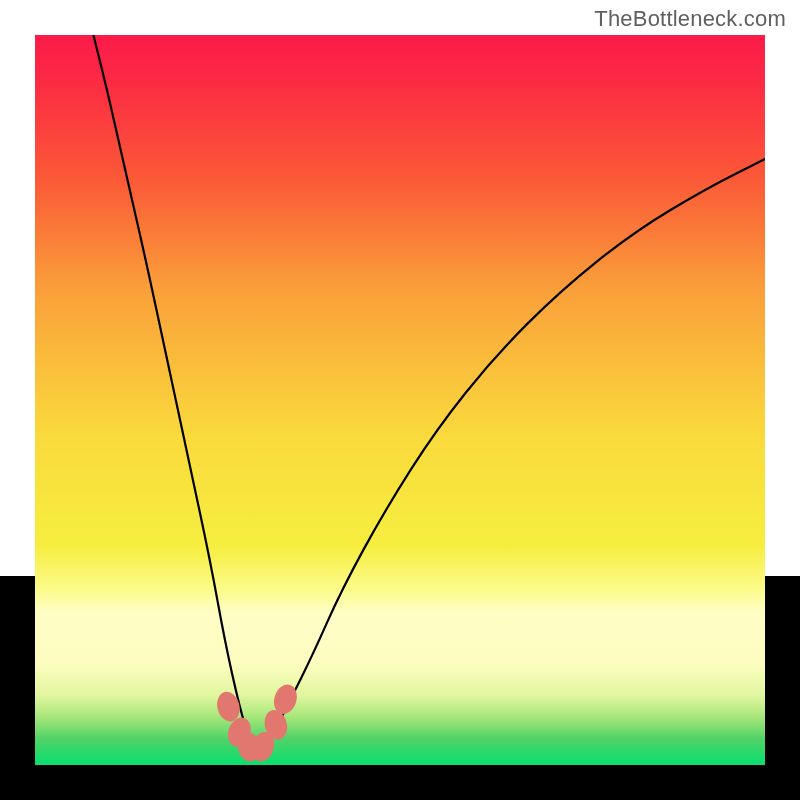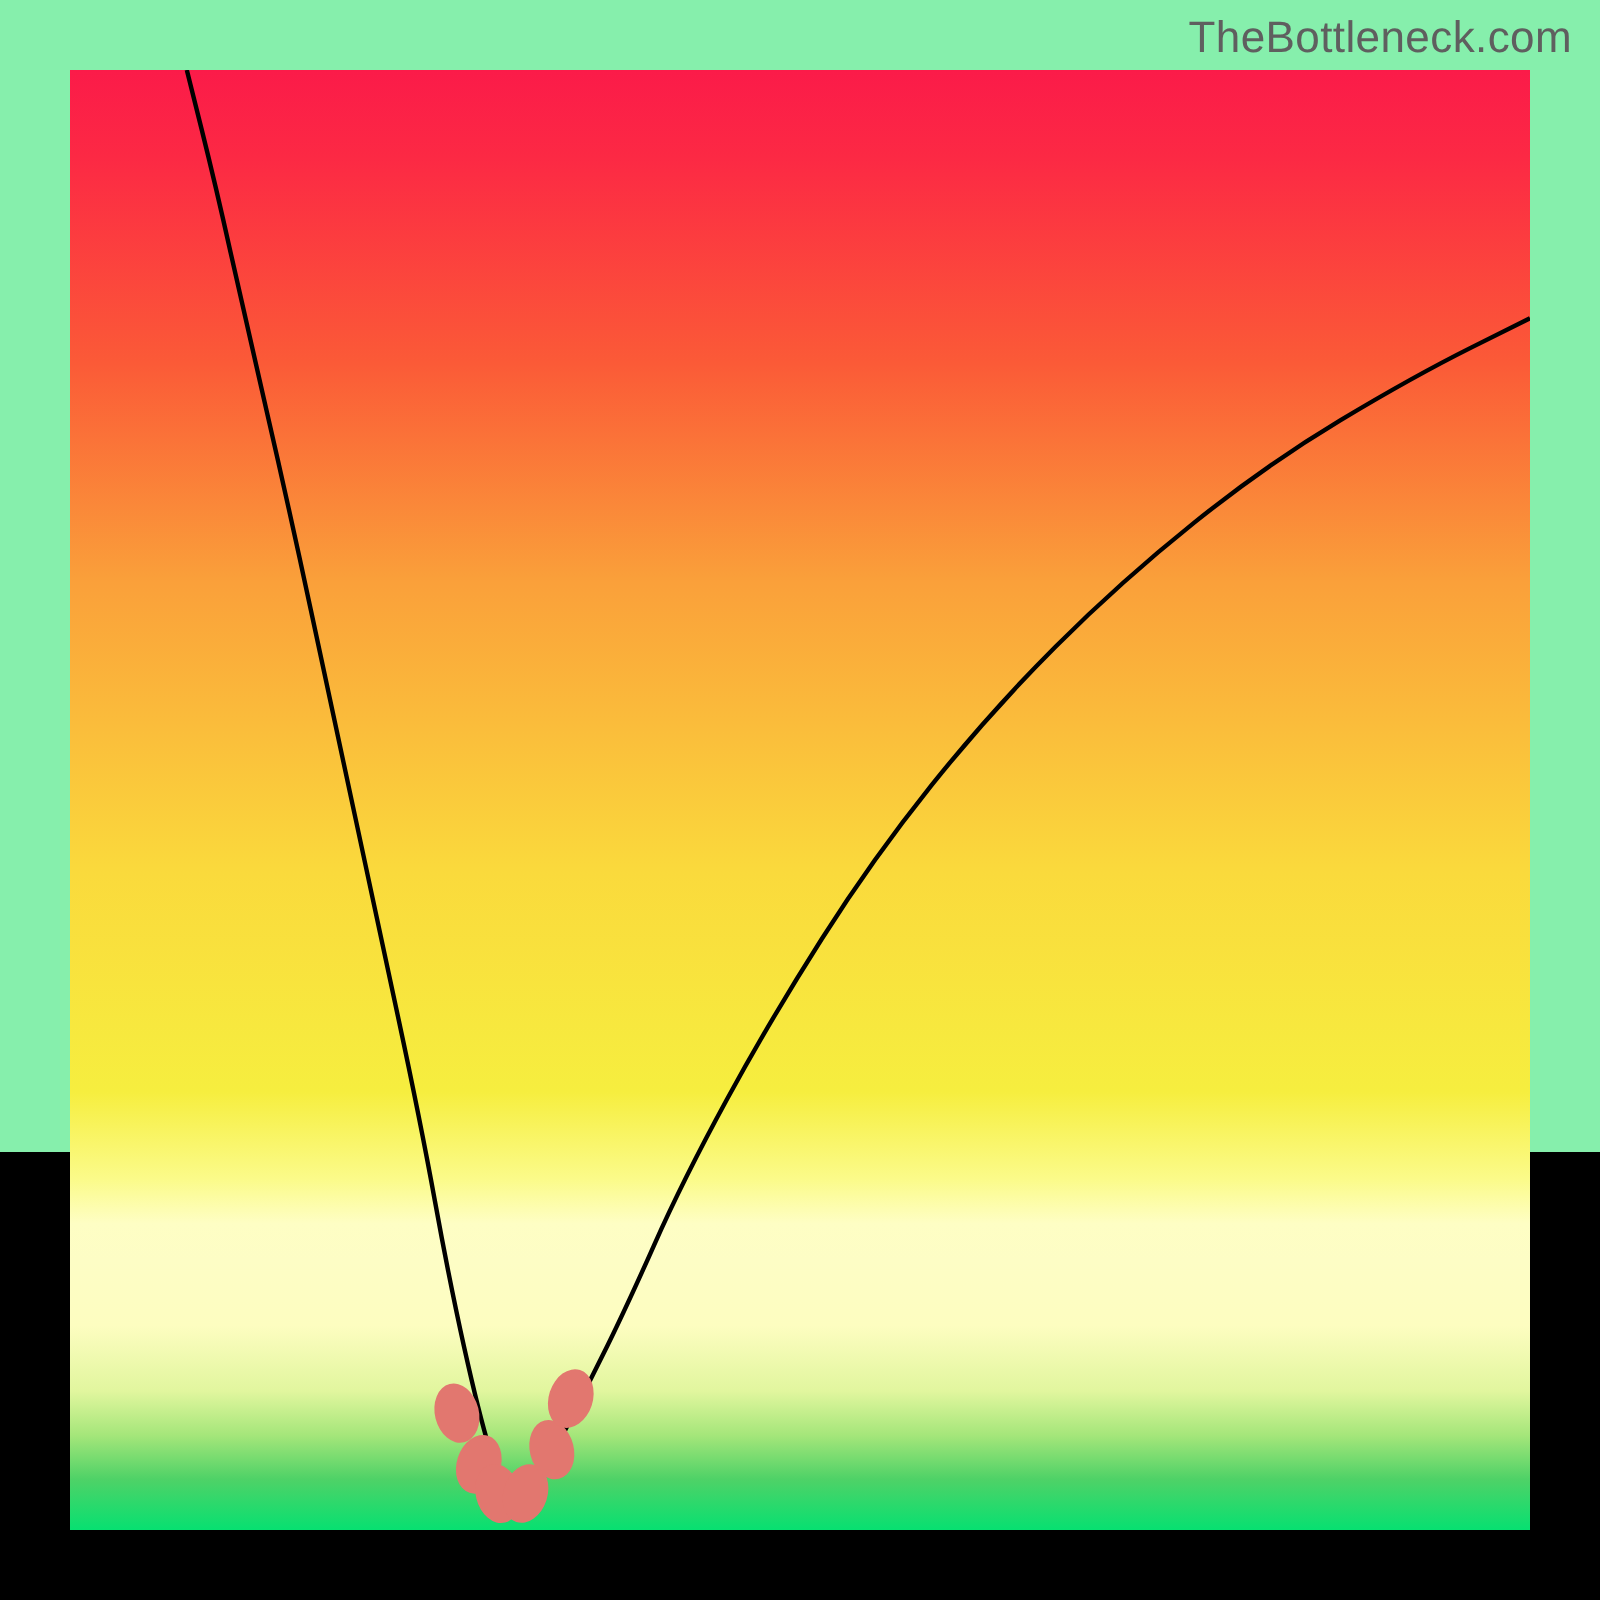--- a/index.html
+++ b/index.html
@@ -8,21 +8,21 @@
     width: 800px;
     height: 800px;
     background: #000;
     overflow: hidden;
     font-family: Arial, Helvetica, sans-serif;
   }
   .stage {
     position: relative;
     width: 800px;
     height: 576px;
-    background: #86efac;
+    background: #ffffff;
   }
   .plot-area {
     position: absolute;
     left: 35px;
     top: 35px;
     width: 730px;
     height: 730px;
     overflow: hidden;
   }
   .gradient-bg {

